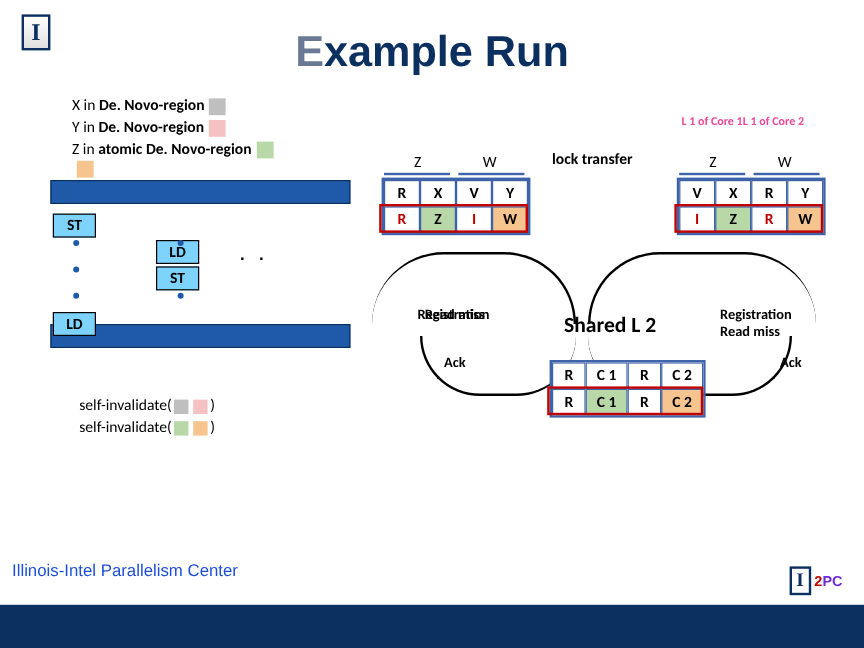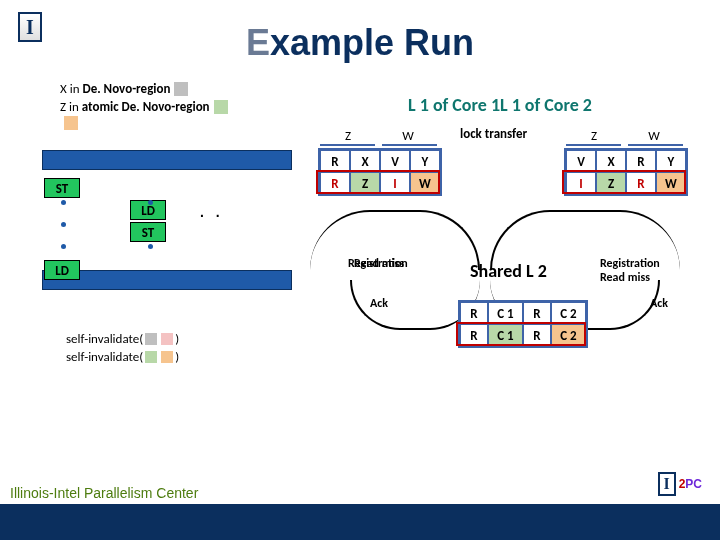--- a/index.html
+++ b/index.html
@@ -66,25 +66,25 @@
   .sw-green { background: #b8d8a8; }
   .sw-orange { background: #f6c48e; }
 
   
   .core-labels {
     position: absolute;
     top: 94px;
     left: 330px;
     width: 350px;
     display: flex;
-    justify-content: center;
-    font-family: Calibri, Arial, sans-serif;
-    font-size: 18px;
-    font-weight: bold;
-    color: #0f766e;
+    justify-content: flex-end;
+    font-family: Calibri, Arial, sans-serif;
+    font-size: 10px;
+    font-weight: bold;
+    color: #ec4899;
   }
   .core-labels .c2 { padding-right: 10px; }
   
   .lock-transfer {
     position: absolute;
     top: 126px;
     left: 460px;
     font-family: Calibri, Arial, sans-serif;
     font-size: 13px;
     font-weight: bold;
@@ -157,21 +157,21 @@
   .inst-box {
     position: absolute;
     width: 36px; height: 20px;
     border: 1px solid #000;
     font-family: Calibri, Arial, sans-serif;
     font-size: 13px;
     font-weight: bold;
     display: flex;
     align-items: center;
     justify-content: center;
-    background: #22c55e;
+    background: #7dd3fc;
   }
   .ib-st1 { top: 178px; left: 44px; }
   .ib-ld1 { top: 200px; left: 130px; }
   .ib-st2 { top: 222px; left: 130px; }
   .ib-ld2 { top: 260px; left: 44px; }
   .dots-ellipsis {
     position: absolute;
     top: 204px; left: 200px;
     font-size: 14px;
     font-weight: bold;
@@ -257,24 +257,24 @@
 
   
   .footer {
     position: absolute;
     bottom: 0;
     left: 0; right: 0;
     height: 78px;
   }
   .footer-text {
     position: absolute;
-    bottom: 39px;
+    bottom: 57px;
     left: 10px;
     font-size: 14px;
-    color: #4d7c0f;
+    color: #1d4ed8;
   }
   .footer-blue {
     position: absolute;
     bottom: 0;
     left: 0; right: 0;
     height: 36px;
     background: #0b2f5e;
   }
   .logo-i2pc {
     position: absolute;
@@ -306,20 +306,24 @@
 <div class="slide">
   <div class="logo-i">I</div>
   <div class="title">
     <span class="title-init">E</span><span>xample Run</span>
   </div>
 
   <div class="legend">
     <div class="row">
         <span class="lbl"><span>X in </span><b>De. Novo-region</b></span>
         <span class="sw sw-grey"></span>
+      </div>
+    <div class="row">
+        <span class="lbl"><span>Y in </span><b>De. Novo-region</b></span>
+        <span class="sw sw-pink"></span>
       </div>
     <div class="row">
         <span class="lbl"><span>Z in </span><b>atomic De. Novo-region</b></span>
         <span class="sw sw-green"></span>
       </div>
     <div class="row">
         <span class="sw sw-orange"></span>
       </div>
   </div>
 

